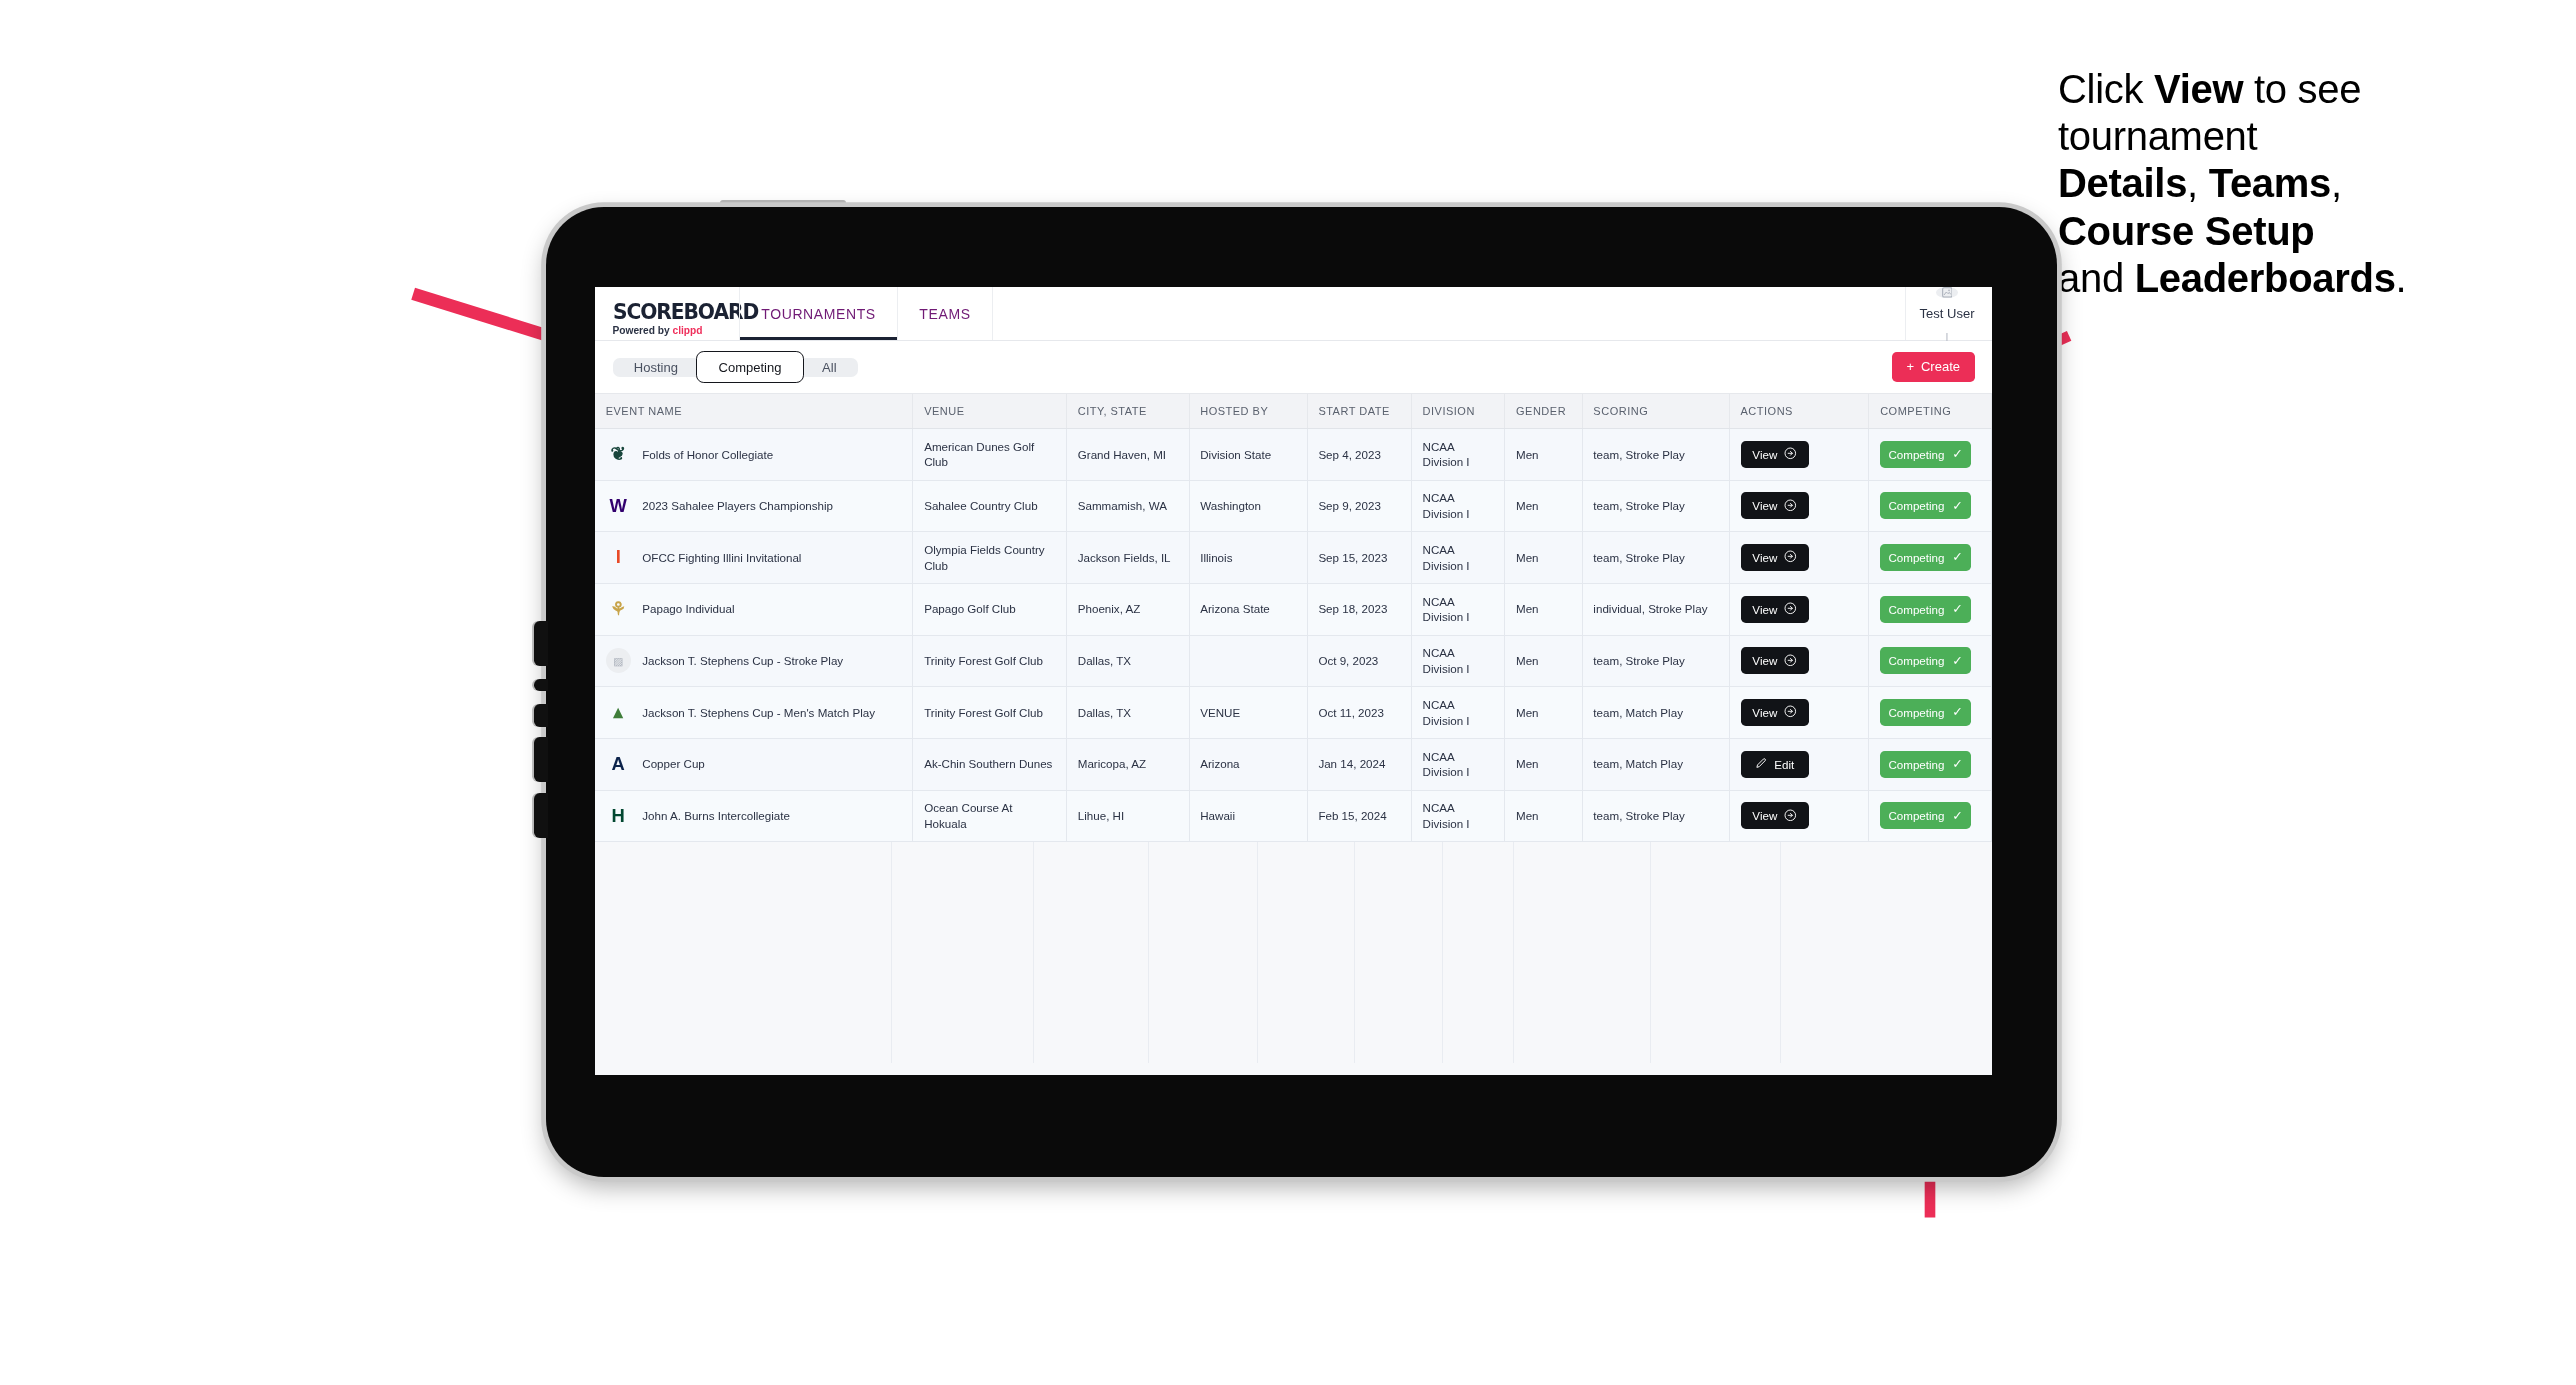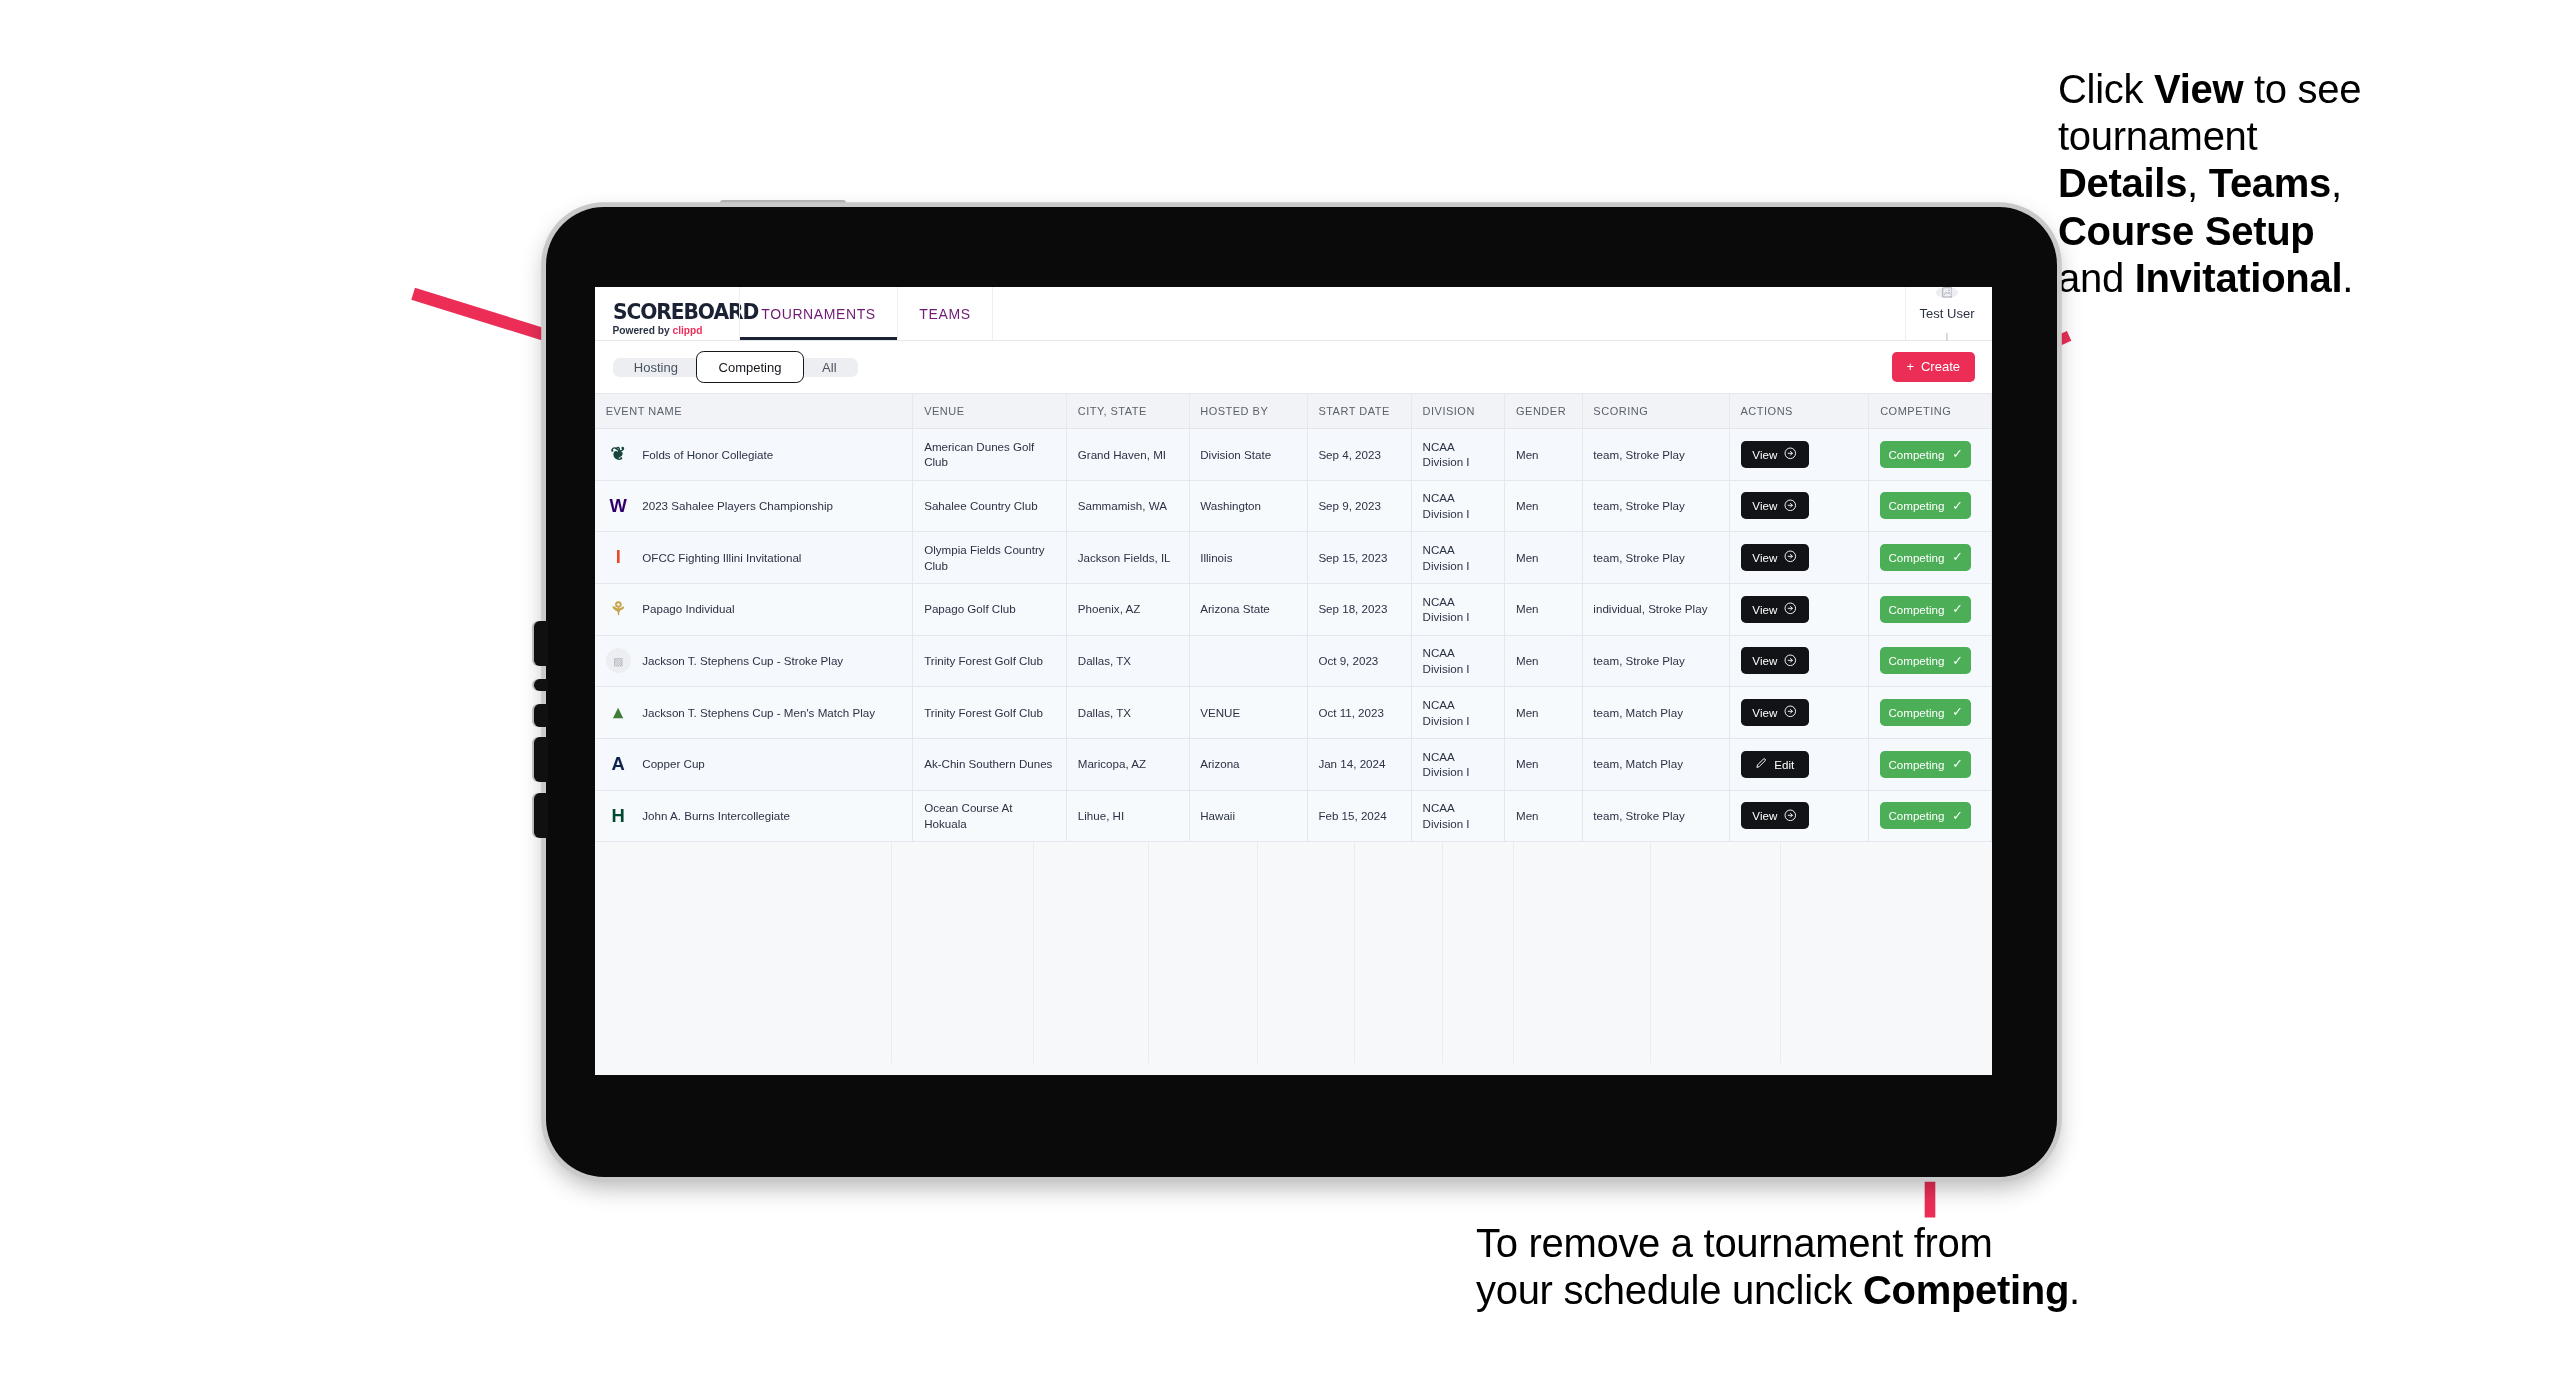--- a/index.html
+++ b/index.html
@@ -256,26 +256,23 @@
     position: absolute; top: 0; bottom: 0; width: 1px; background: #e9ecf1;
   }
 </style>
 </head>
 <body>
 
 <div id="stage">
 
 
   <div class="annot" id="annot-right">
-    Click <b>View</b> to see<br>tournament<br><b>Details</b>, <b>Teams</b>,<br><b>Course Setup</b><br>and <b>Invitational</b>.
+    Click <b>View</b> to see<br>tournament<br><b>Details</b>, <b>Teams</b>,<br><b>Course Setup</b><br>and <b>Leaderboards</b>.
   </div>
 
-  <div class="annot" id="annot-bottom">
-    To remove a tournament from<br>your schedule unclick <b>Competing</b>.
-  </div>
 
   <svg class="arrow" id="arrow-left" style="left:407px; top:286px; width:310px; height:116px;" viewBox="0 0 320 120">
     <path d="M6 8 L250 84" stroke="#ec2e57" stroke-width="13" fill="none"></path>
     <path d="M276 96 L196 44 L218 106 Z" fill="#ec2e57"></path>
   </svg>
 
   <svg class="arrow" id="arrow-right" style="left:1755px; top:330px; width:320px; height:126px;" viewBox="0 0 330 130">
     <path d="M324 6 L108 104" stroke="#ec2e57" stroke-width="11" fill="none"></path>
     <path d="M72 120 L150 62 L138 122 Z" fill="#ec2e57"></path>
   </svg>

